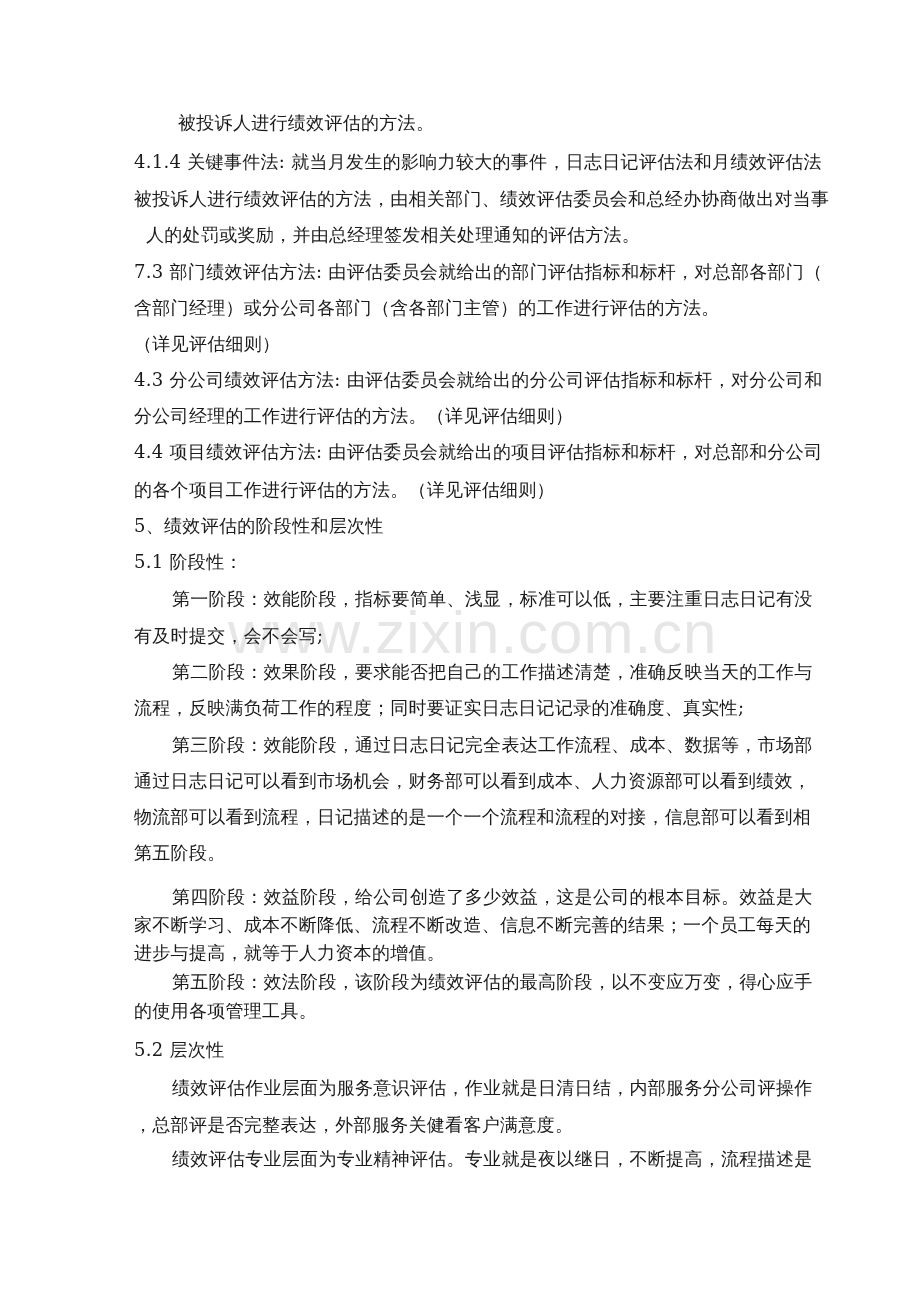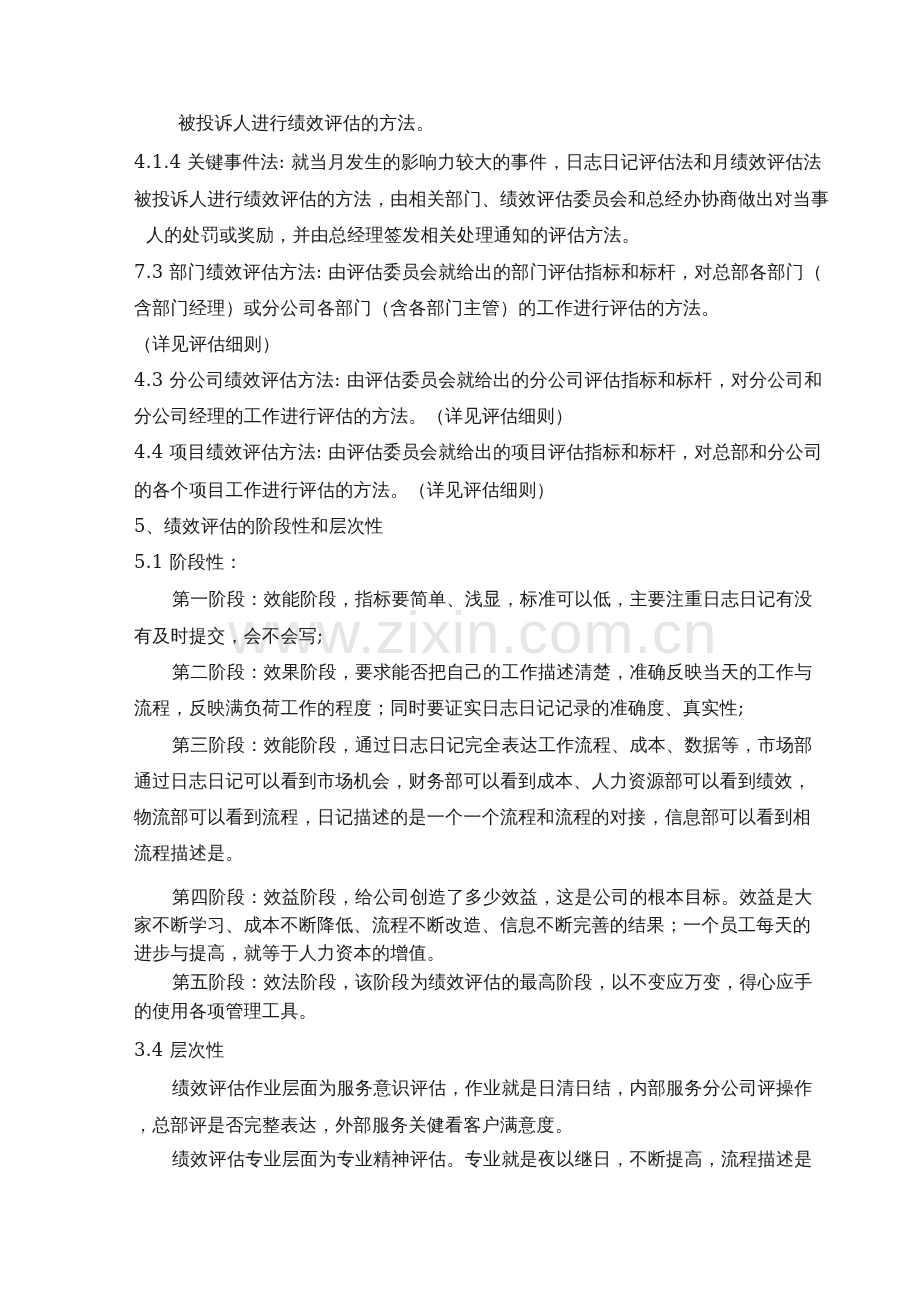--- a/index.html
+++ b/index.html
@@ -76,23 +76,23 @@
   <div class="line last" style="top: 478px;">的各个项目工作进行评估的方法。（详见评估细则）</div>
   <div class="line last" style="top: 514px;">5、绩效评估的阶段性和层次性</div>
   <div class="line last" style="top: 550px;">5.1 阶段性：</div>
   <div class="line indent" style="top: 587px;">第一阶段：效能阶段，指标要简单、浅显，标准可以低，主要注重日志日记有没</div>
   <div class="line last" style="top: 624px;">有及时提交，会不会写;</div>
   <div class="line indent" style="top: 660px;">第二阶段：效果阶段，要求能否把自己的工作描述清楚，准确反映当天的工作与</div>
   <div class="line last" style="top: 696px;">流程，反映满负荷工作的程度；同时要证实日志日记记录的准确度、真实性;</div>
   <div class="line indent" style="top: 733px;">第三阶段：效能阶段，通过日志日记完全表达工作流程、成本、数据等，市场部</div>
   <div class="line" style="top: 769px;">通过日志日记可以看到市场机会，财务部可以看到成本、人力资源部可以看到绩效，</div>
   <div class="line" style="top: 805px;">物流部可以看到流程，日记描述的是一个一个流程和流程的对接，信息部可以看到相</div>
-  <div class="line last" style="top: 841px;">流程描述是。</div>
+  <div class="line last" style="top: 841px;">第五阶段。</div>
   <div class="line indent" style="top: 885px;">第四阶段：效益阶段，给公司创造了多少效益，这是公司的根本目标。效益是大</div>
   <div class="line" style="top: 913px;">家不断学习、成本不断降低、流程不断改造、信息不断完善的结果；一个员工每天的</div>
   <div class="line indent" style="top: 970px;">第五阶段：效法阶段，该阶段为绩效评估的最高阶段，以不变应万变，得心应手</div>
   <div class="line last" style="top: 941px;">进步与提高，就等于人力资本的增值。</div>
   <div class="line last" style="top: 999px;">的使用各项管理工具。</div>
-  <div class="line last" style="top: 1038px;">3.4 层次性</div>
+  <div class="line last" style="top: 1038px;">5.2 层次性</div>
   <div class="line indent" style="top: 1076px;">绩效评估作业层面为服务意识评估，作业就是日清日结，内部服务分公司评操作</div>
   <div class="line last" style="top: 1113px;">，总部评是否完整表达，外部服务关健看客户满意度。</div>
   <div class="line indent" style="top: 1147px;">绩效评估专业层面为专业精神评估。专业就是夜以继日，不断提高，流程描述是</div>
 </div>
 
 </body></html>

